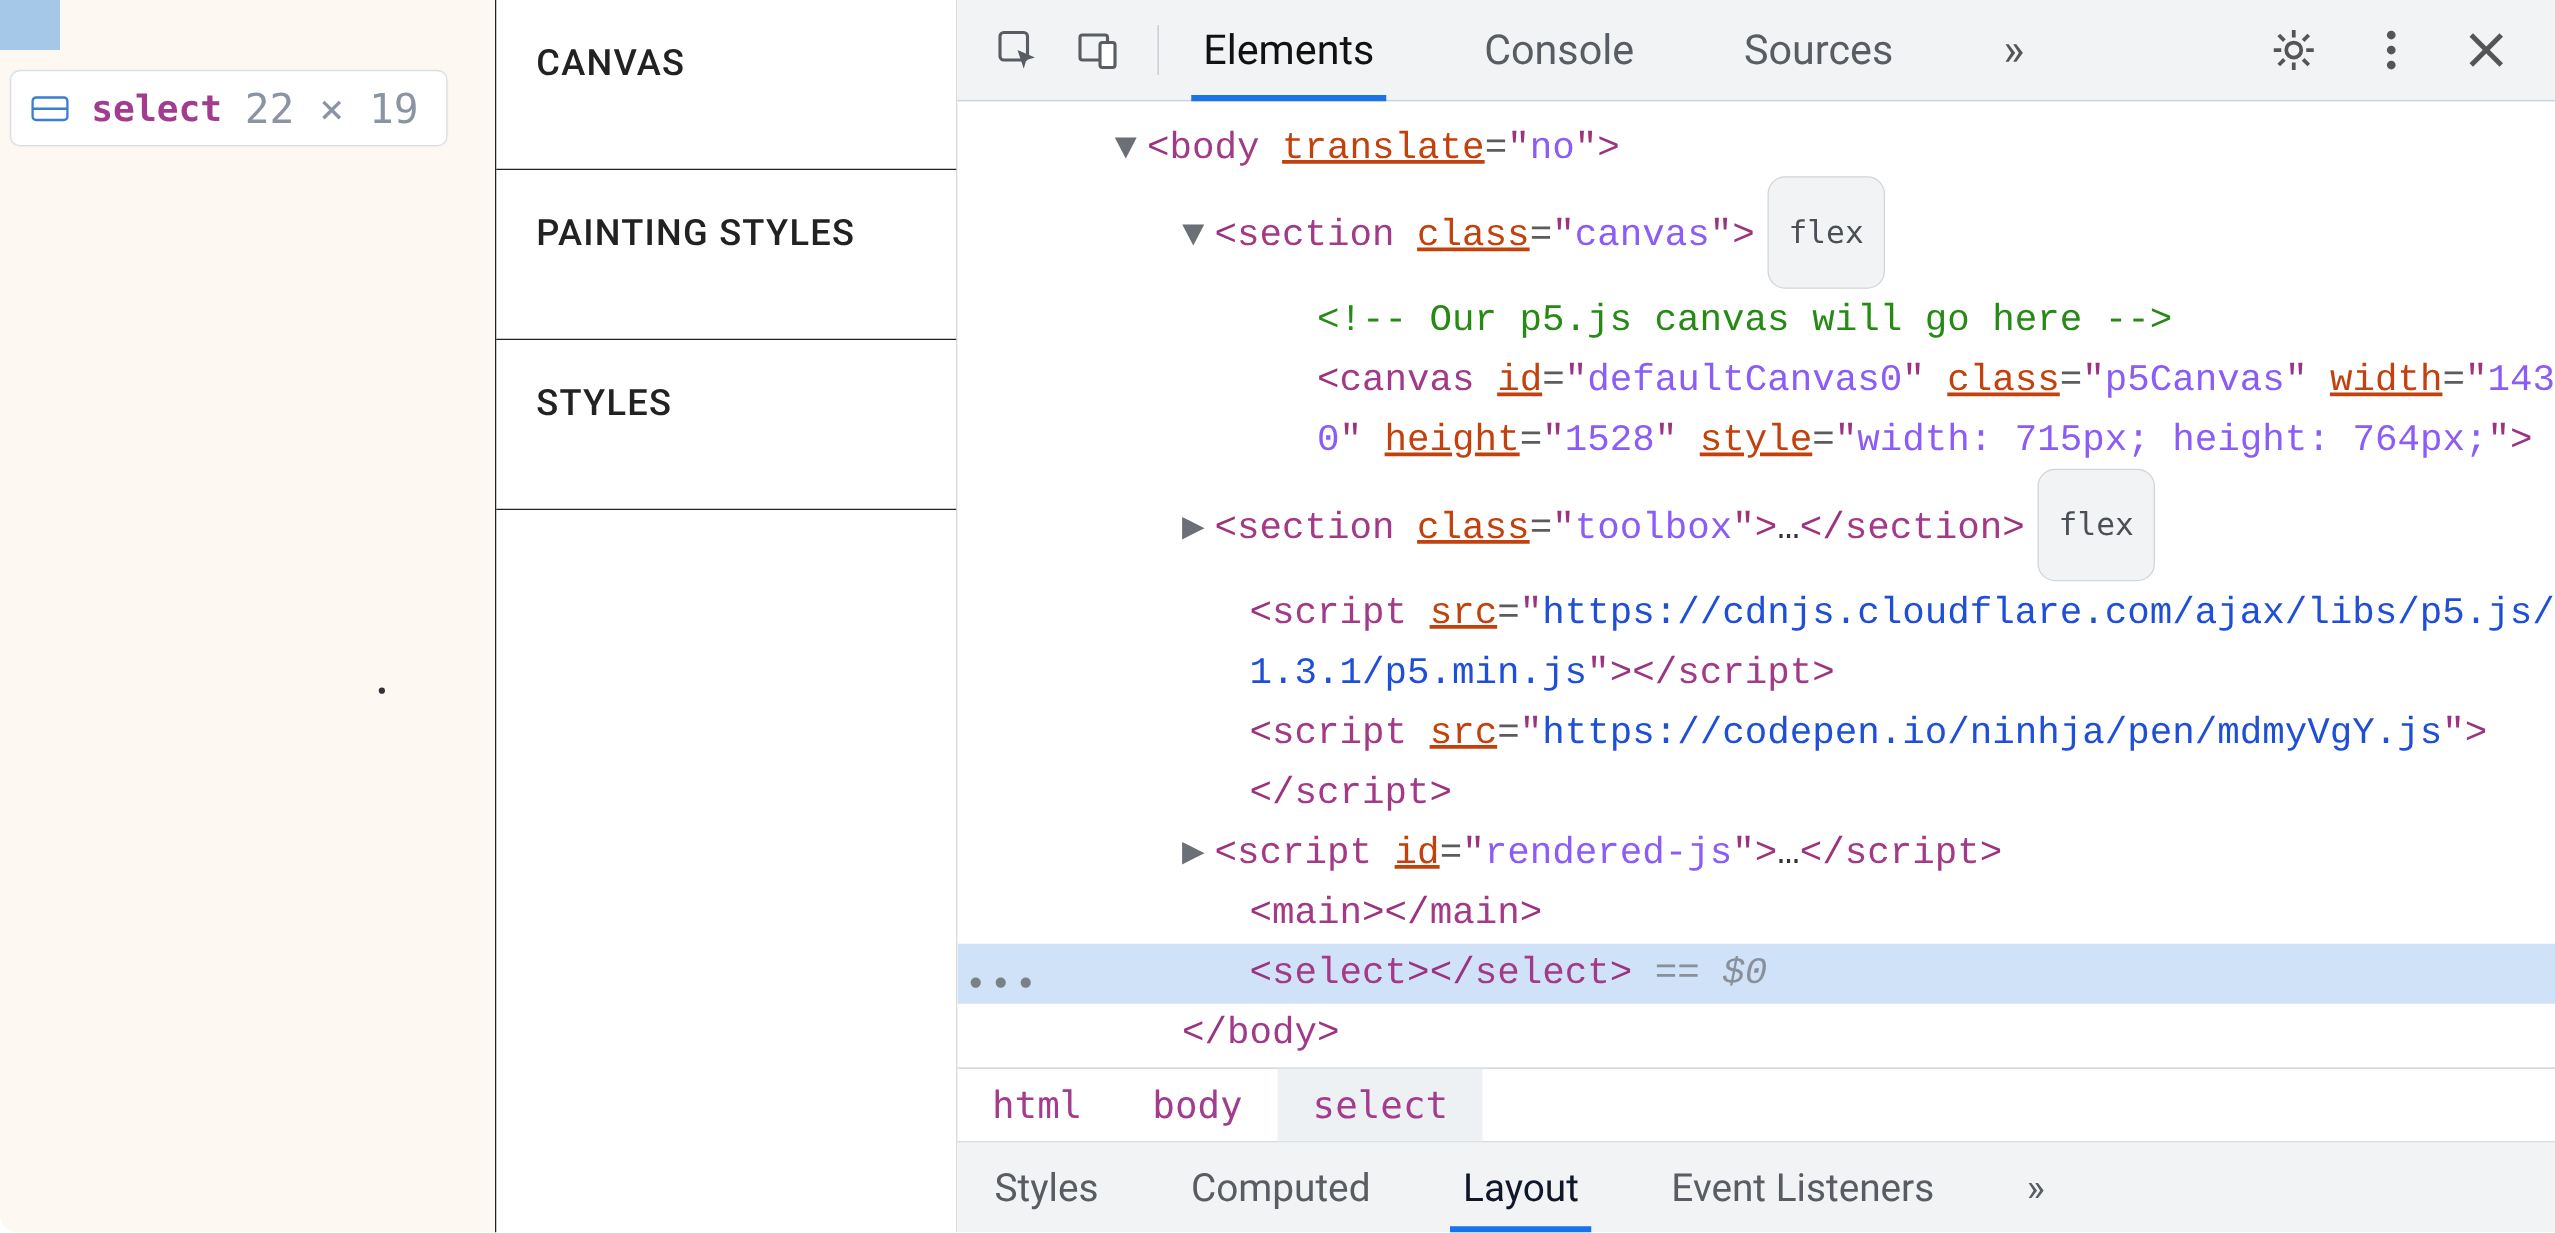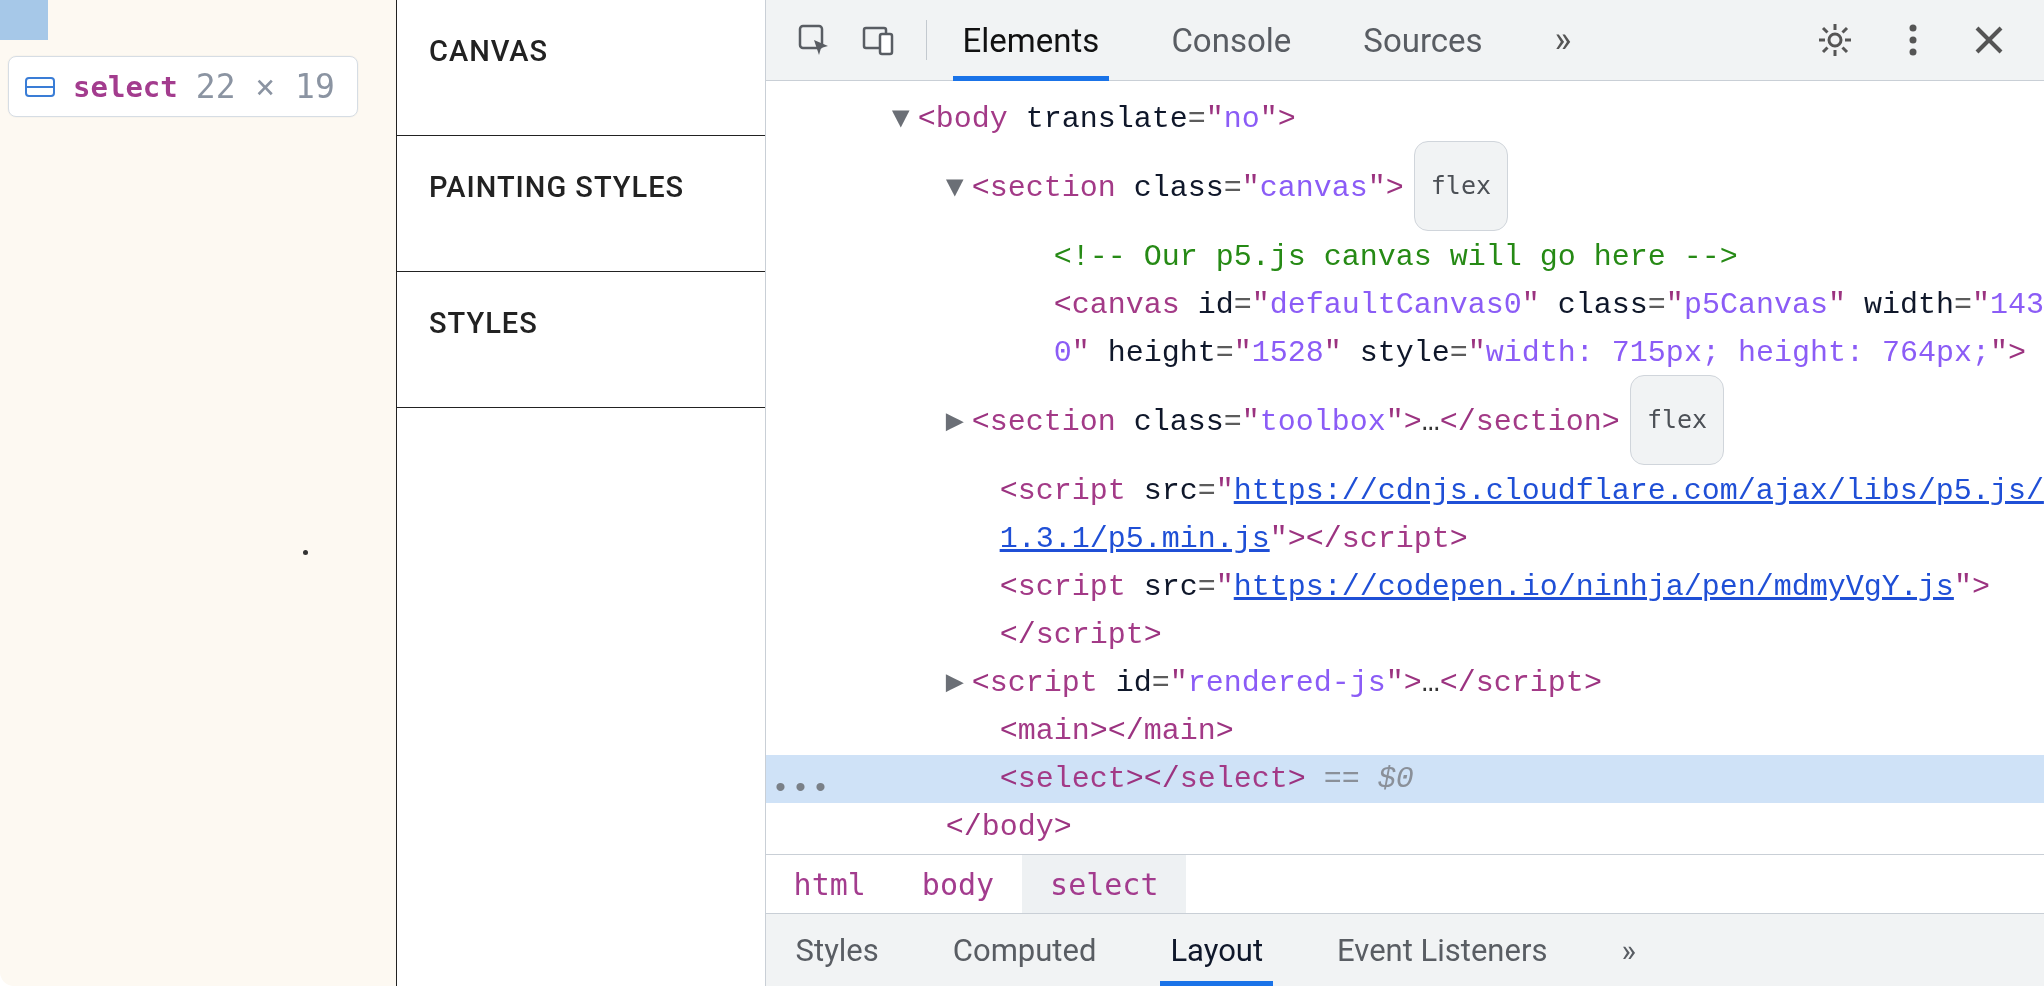--- a/index.html
+++ b/index.html
@@ -17,39 +17,39 @@
 
   
   .toolbox { width:378px; height:100%; background:#fff; border-left:1px solid #222; border-right:1px solid #c9cfd6;}
   .toolbox .row { border-bottom:1px solid #222; height:136px; display:flex; align-items:flex-start; padding:34px 28px 0 32px; font-size:29px; font-weight:500; letter-spacing:1px;}
 
   
   .devtools { flex:1; height:100%; display:flex; flex-direction:column; background:#fff; }
   .dt-toolbar { height:81px; background:#f1f3f4; border-bottom:1px solid #c9cfd6; display:flex; align-items:center; position:relative;}
   .dt-toolbar .ic-group{display:flex;align-items:center;gap:28px;padding-left:30px;}
   .dt-toolbar .sep{width:1px;height:40px;background:#c3c9cf;margin:0 32px 0 30px;}
-  .dt-tabs{display:flex;align-items:flex-end;height:100%;gap:64px;}
+  .dt-tabs{display:flex;align-items:flex-end;height:100%;gap:80px;}
   .dt-tab{font-size:33px;color:#595d63;padding:0 4px;height:100%;display:flex;align-items:center;position:relative;}
   .dt-tab.active{color:#111;}
   .dt-tab.active::after{content:"";position:absolute;left:-6px;right:-6px;bottom:-1px;height:5px;background:#1a73e8;}
   .dt-toolbar .right-icons{margin-left:auto;display:flex;align-items:center;gap:56px;padding-right:40px;}
   .chev{font-size:36px;color:#555;}
 
   
   .domtree{flex:1;font-family:Menlo,Consolas,"Courier New",monospace;font-size:30px;line-height:48px;padding-top:14px;overflow:hidden; color:#303030;}
   .row-ln{white-space:pre;padding-left:18px;position:relative;}
   .row-ln .caret{display:inline-block;width:26px;color:#6b6f76;}
   .hl{background:#cfe2f7;}
   .hl .moredots{position:absolute;left:6px;top:10px;color:#7a8088;font-size:30px;letter-spacing:2px;}
   .t-name{color:#a33a87;}
   .t-punc{color:#9b3380;}
-  .t-attr{color:#0f172a;}
+  .t-attr{color:#c2410c;text-decoration:underline;}
   .t-val{color:#8b5cf6;}
   .t-comment{color:#268a15;}
-  .t-link{color:#1f4fd6;text-decoration:underline;}
+  .t-link{color:#1f4fd6;}
   .t-eq{color:#5c5c5c;}
   .t-ref{color:#8a9099;font-style:italic;}
   .badge{display:inline-block;background:#f1f3f4;border:1px solid #d0d5db;border-radius:14px;padding:20px 16px;font-size:25px;color:#4c5056;font-family:Menlo,monospace;position:relative;top:-2px;margin-left:10px;}
   .t-ell{color:#343434;}
 
   
   .breadcrumb{height:60px;border-top:1px solid #c9cfd6;border-bottom:1px solid #c9cfd6;display:flex;align-items:stretch;font-family:Menlo,monospace;font-size:30px;color:#a33c8e;}
   .breadcrumb .crumb{display:flex;align-items:center;padding:0 28px;}
   .breadcrumb .crumb.active{background:#eef1f3;}
 

